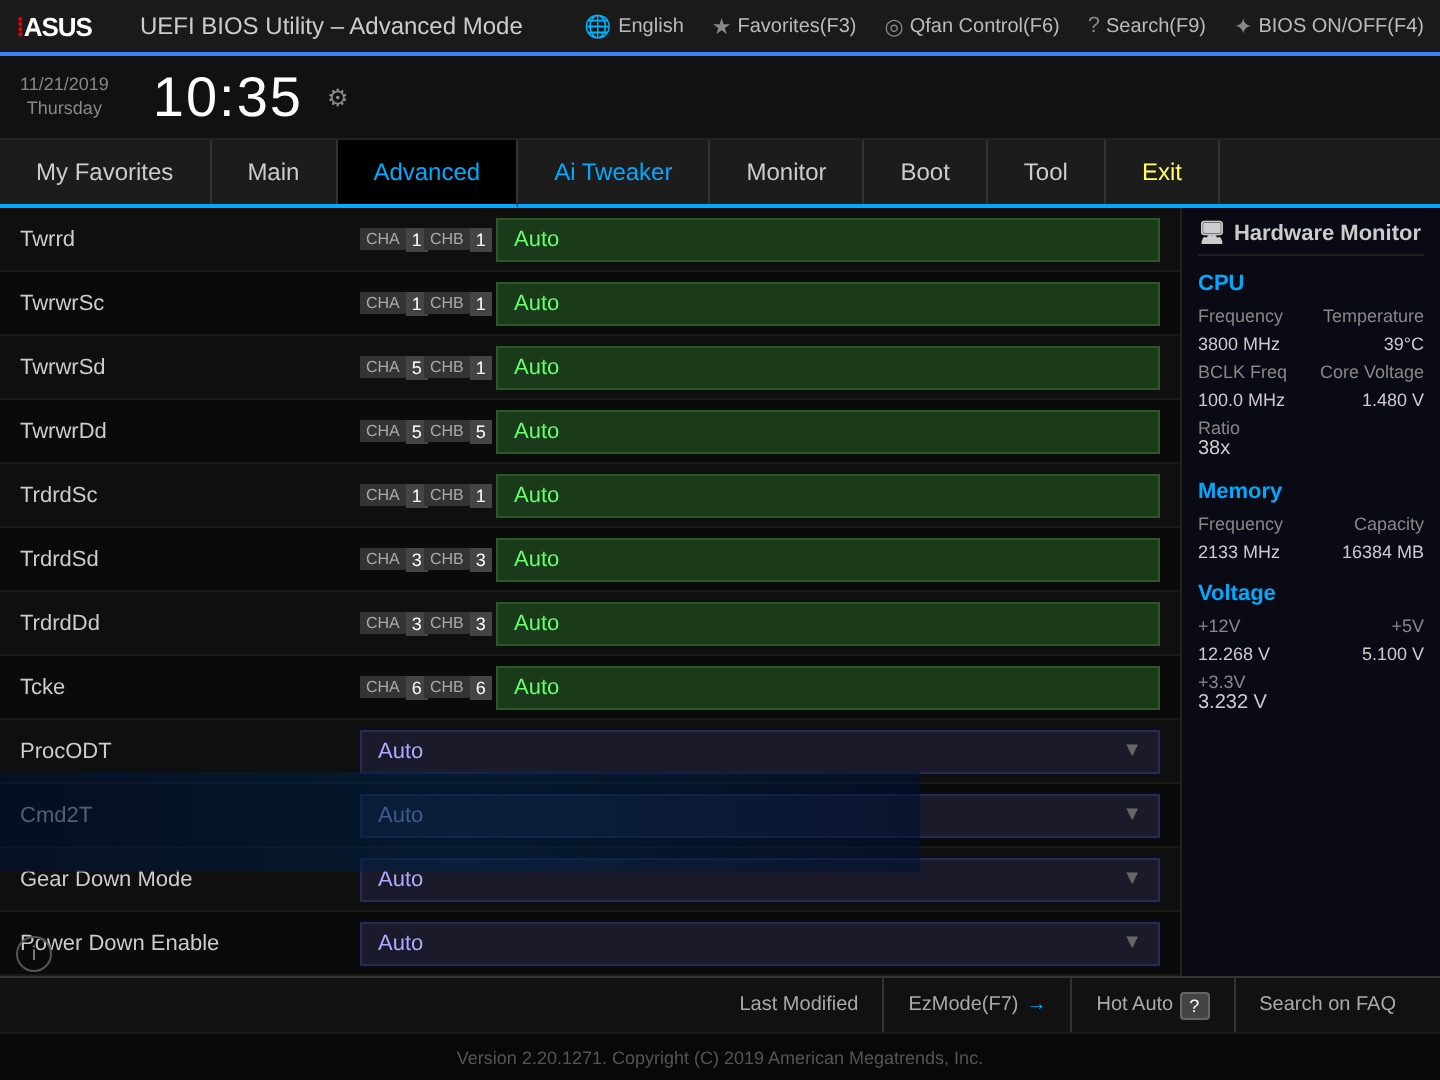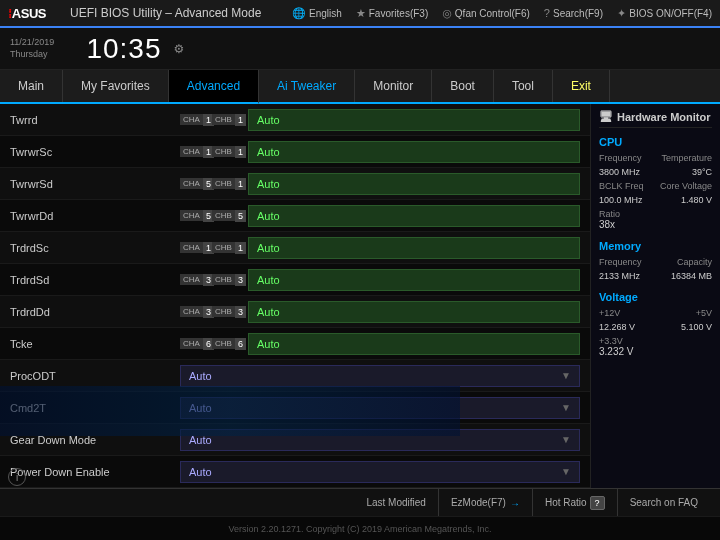--- a/index.html
+++ b/index.html
@@ -55,21 +55,22 @@
       display: flex;
       align-items: center;
       padding: 0 10px;
       gap: 10px;
       border-bottom: 1px solid #222;
     }
     .date-block {
       color: #888;
       font-size: 9px;
       line-height: 1.3;
-      margin-right: 22px;
+      margin-right: 12px;
+      text-align: center;
     }
     .clock {
       color: #fff;
       font-size: 28px;
       font-weight: 300;
       letter-spacing: 1px;
     }
     .clock-gear { color: #888; font-size: 12px; margin-left: 2px; }
 
     
@@ -344,24 +345,24 @@
   <div class="date-block" style="font-size:9px;color:#888;line-height:1.3;">
     <div style="white-space:pre;">11/21/2019
 Thursday</div>
   </div>
   <span class="clock">10:35</span>
   <span class="clock-gear">⚙</span>
 </div>
 
 <div class="nav-tabs">
   <div class="nav-tab">
+    <span>My Favorites</span>
+  </div>
+  <div class="nav-tab">
     <span>Main</span>
-  </div>
-  <div class="nav-tab">
-    <span>My Favorites</span>
   </div>
   <div class="nav-tab active">
     <span>Advanced</span>
   </div>
   <div class="nav-tab">
     <span style="color:#0af;">Ai Tweaker</span>
   </div>
   <div class="nav-tab">
     <span>Monitor</span>
   </div>
@@ -586,21 +587,21 @@
 
 <div class="status-bar">
   <div class="status-item">
     <span>Last Modified</span>
   </div>
   <div class="status-item">
     <span>EzMode(F7)</span>
     <span style="margin-left:4px;color:#0af;">→</span>
   </div>
   <div class="status-item">
-    <span>Hot Ratio</span>
+    <span>Hot Auto</span>
     <span class="key-badge">?</span>
   </div>
   <div class="status-item">
     <span>Search on FAQ</span>
   </div>
 </div>
 
 <div class="footer">
   <span class="footer-text">Version 2.20.1271. Copyright (C) 2019 American Megatrends, Inc.</span>
 </div>

